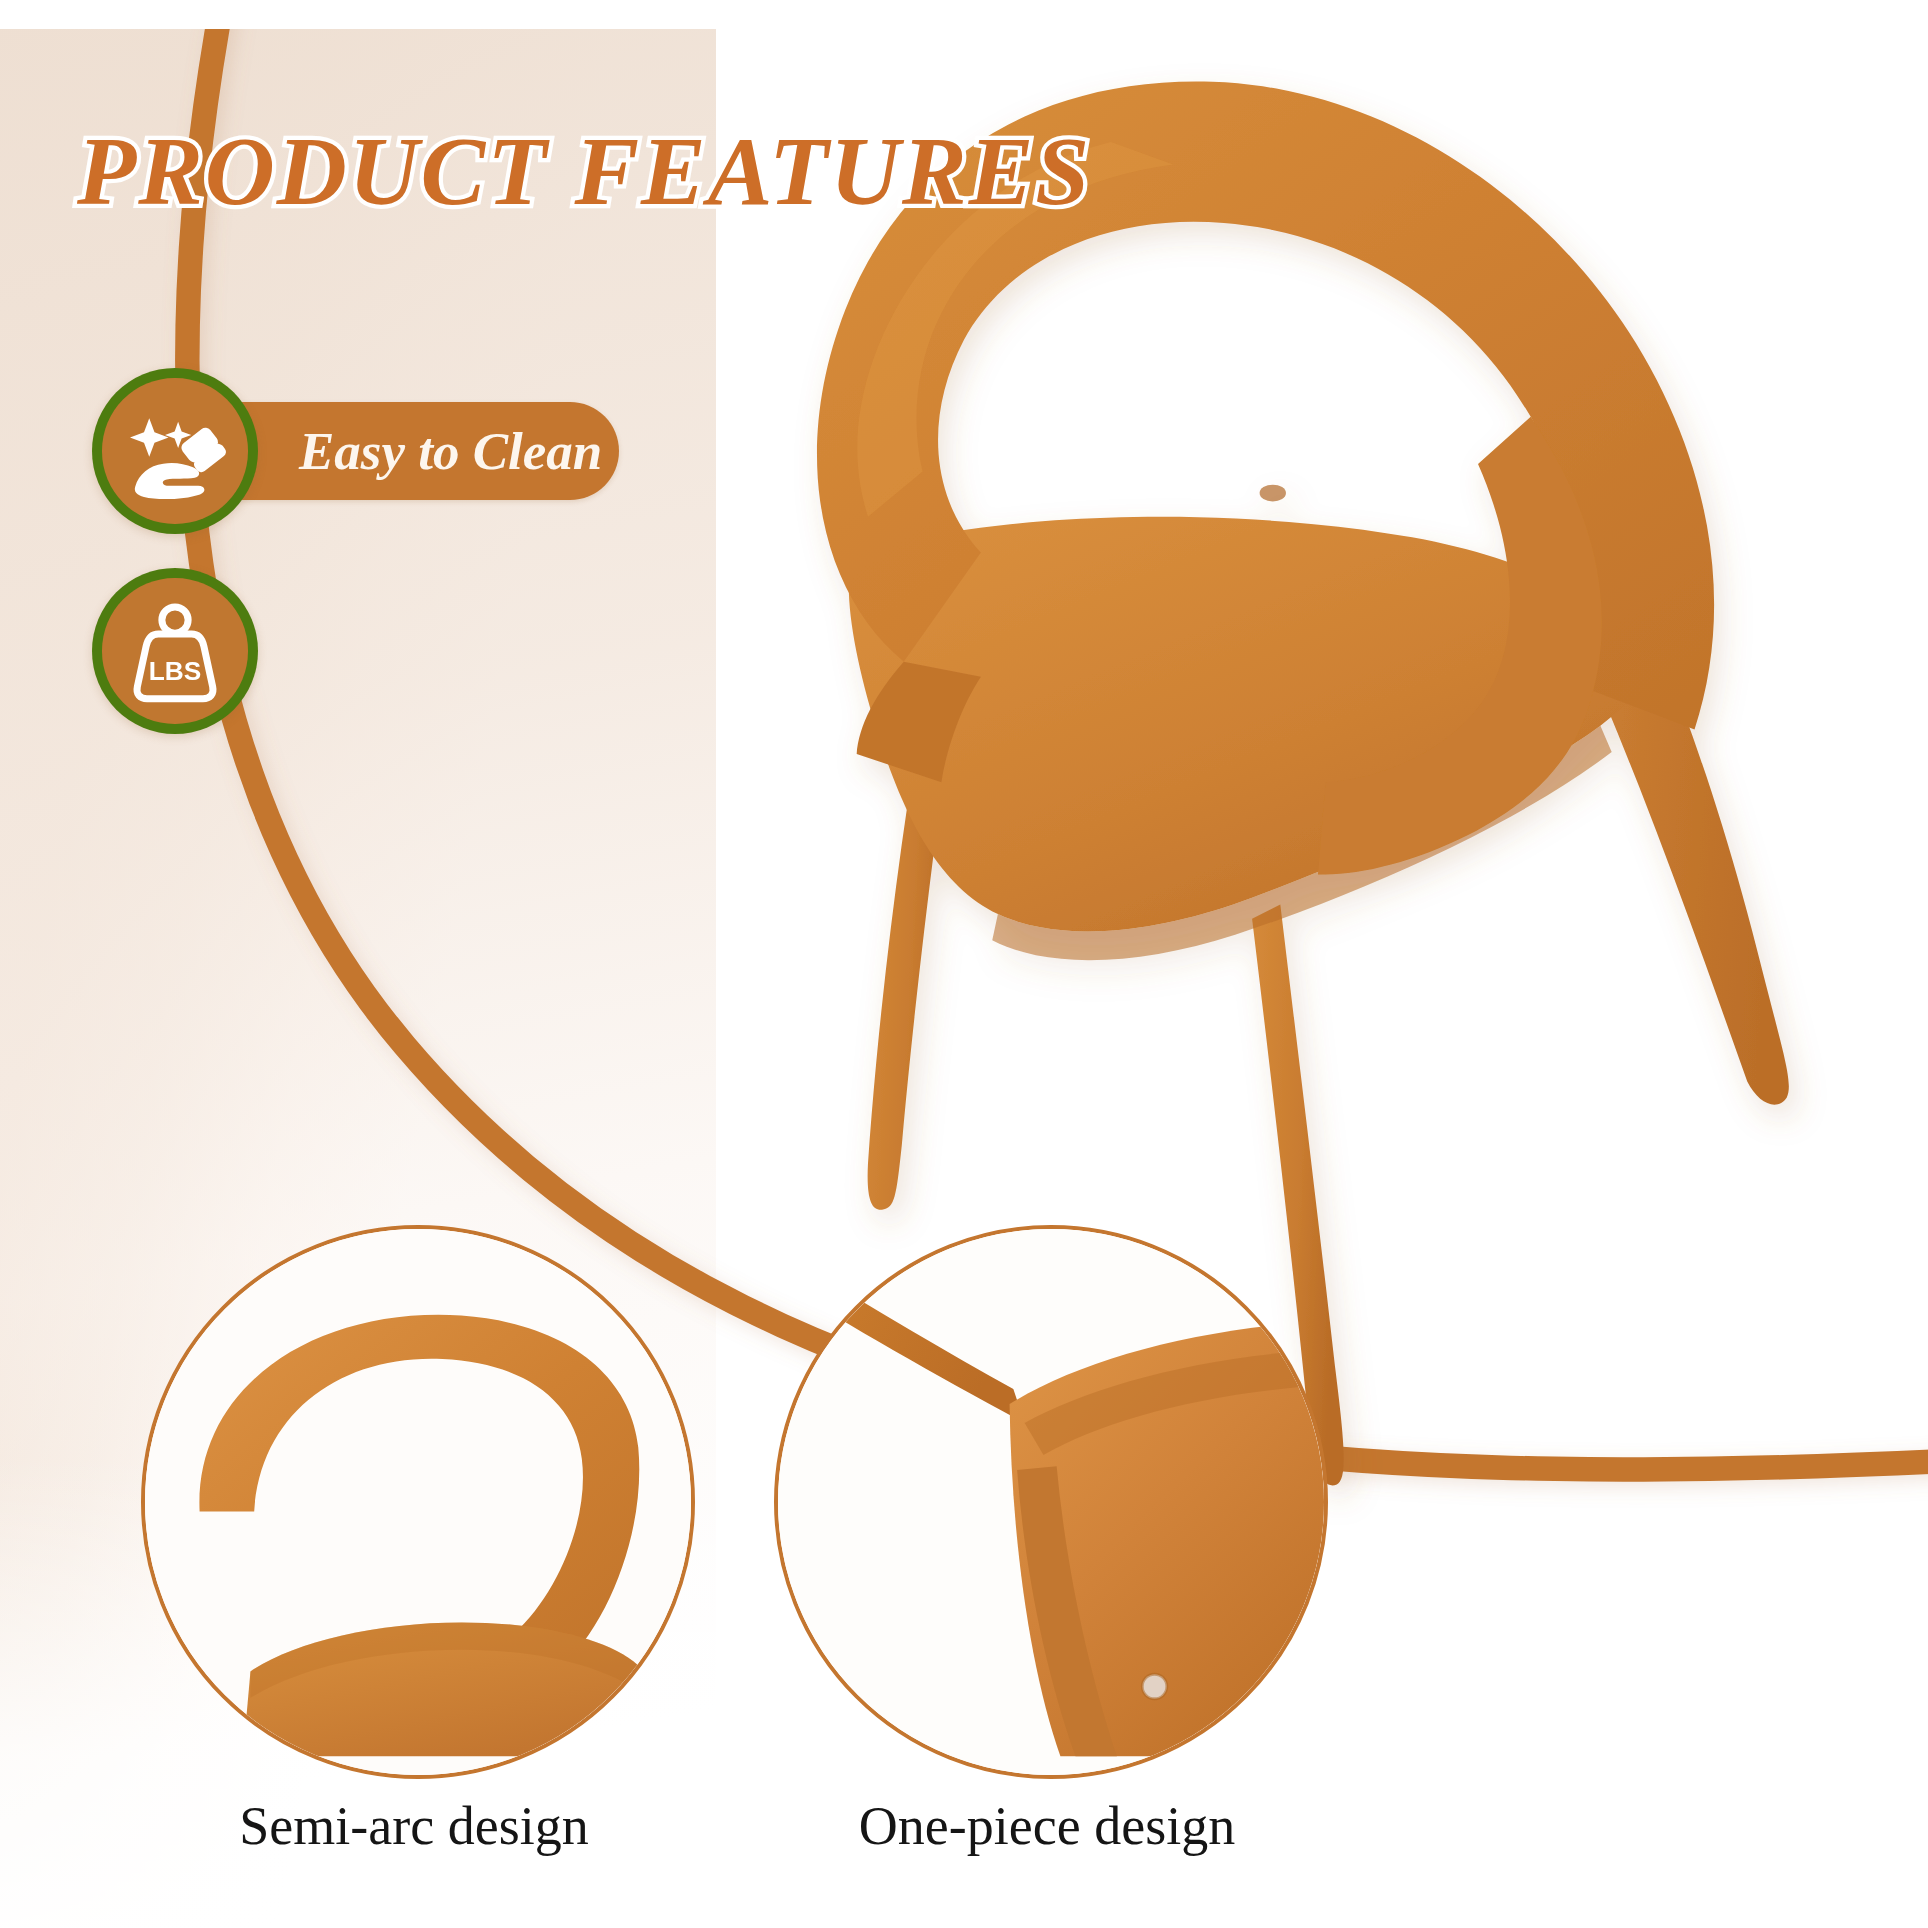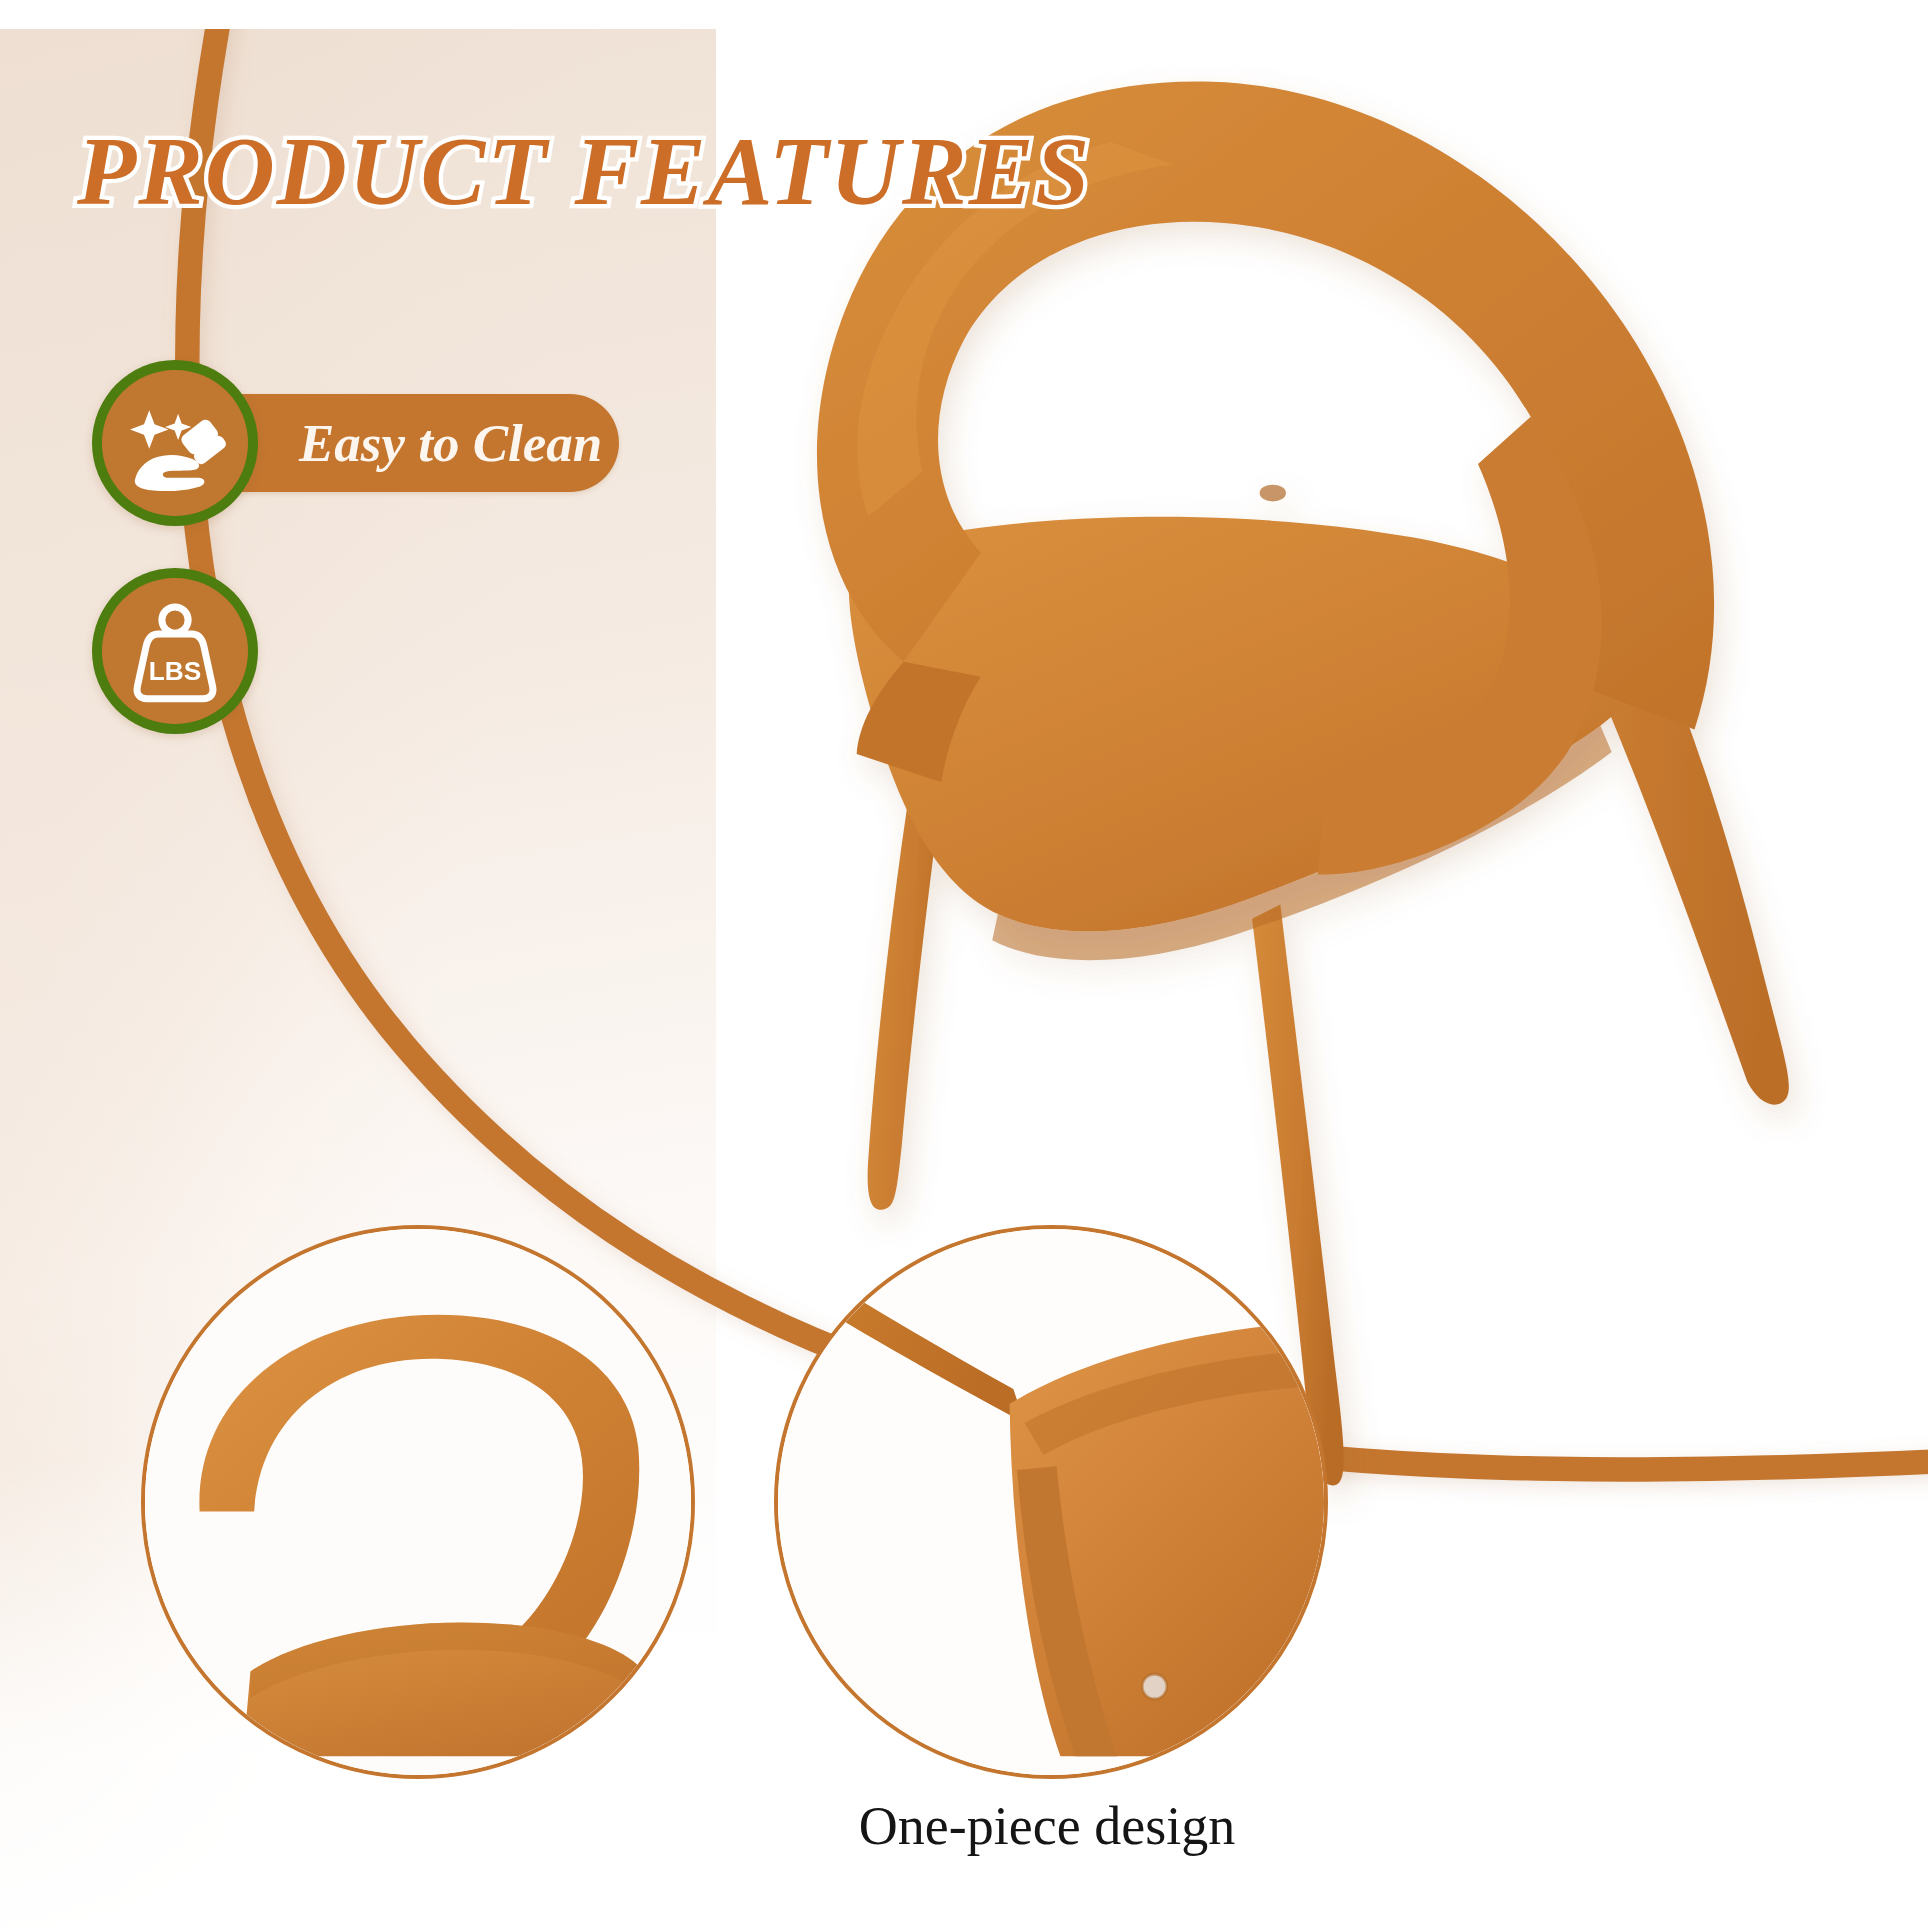--- a/index.html
+++ b/index.html
@@ -51,21 +51,21 @@
     display:flex;align-items:center;justify-content:center;
     box-shadow:0 2.8px 9.4px rgba(150,100,50,.22);
   }
   .badge-inner{
     position:absolute;inset:10.4px;border-radius:50%;
     background:#c07730;
   }
   .badge svg{position:relative;z-index:2;}
 
   
-  #feature-clean{left:92px;top:331px;width:527px;height:166px;}
+  #feature-clean{left:92px;top:339px;width:527px;height:166px;}
   #feature-clean .pill{margin-left:83px;width:444px;padding-left:124px;box-sizing:border-box;}
   #feature-clean .pill-text{font-size:53px;}
 
   
   #feature-bearing{left:92px;top:539px;width:527px;height:166px;}
   #feature-bearing .pill{margin-left:83px;width:444px;padding-left:115px;box-sizing:border-box;}
   #feature-bearing .pill-text{font-size:47px;letter-spacing:0.5px;}
 
   
   .detail-circle{
@@ -289,20 +289,21 @@
 
       <path d="M 112 470
                C 170 430, 300 406, 420 424
                C 480 434, 520 452, 534 476
                L 534 560
                L 104 560 Z" fill="url(#dlSeat)"></path>
 
       <path d="M 112 470 C 170 430, 300 406, 420 424 C 480 434, 520 452, 534 476 L 534 498 C 500 470, 440 452, 370 448 C 270 442, 170 462, 112 498 Z" fill="#b86c26" opacity="0.30"></path>
     </svg>
   </div>
+  <div class="caption" style="left:141px;top:1766px;width:546px;">Semi-arc design</div>
 
   <div class="detail-circle" id="detail-right" style="left:774px;top:1196px;width:546px;height:546px;">
     <svg width="546" height="546" viewBox="0 0 580 580">
       <defs>
         <linearGradient id="drSeat" x1="0.1" y1="0" x2="0.8" y2="1">
           <stop offset="0%" stop-color="#dd9345"></stop>
           <stop offset="45%" stop-color="#d1833a"></stop>
           <stop offset="100%" stop-color="#bf7129"></stop>
         </linearGradient>
         <linearGradient id="drLeg" x1="0" y1="0" x2="1" y2="0.4">

